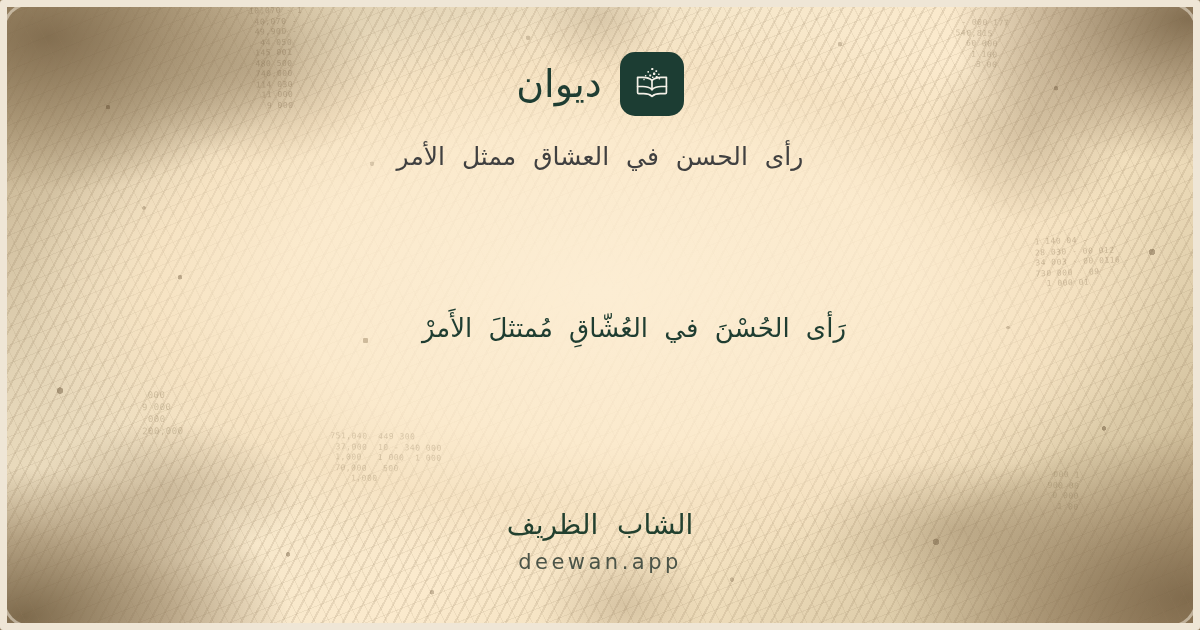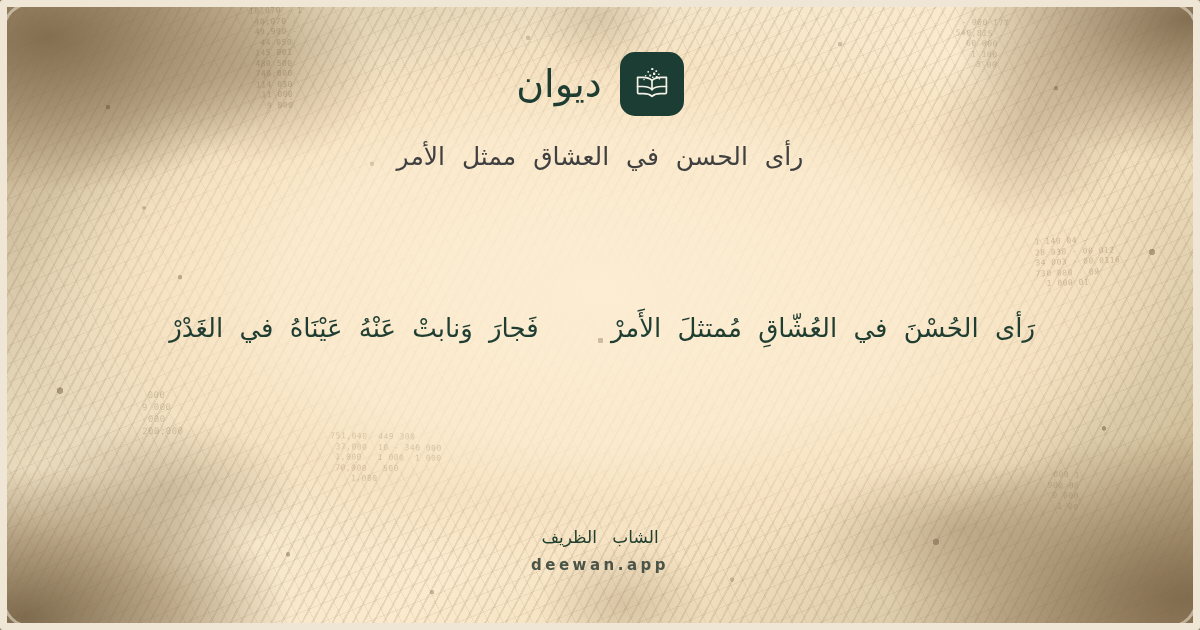--- a/index.html
+++ b/index.html
@@ -156,52 +156,51 @@
     direction:rtl;
   }
   .hemistich{
     font-size:26px;
     color:#1f3d31;
     direction:rtl;
     white-space:nowrap;
     word-spacing:8px;
     line-height:1.35;
   }
-  .hemistich-1{ text-align:left; width:470px; }
+  .hemistich-1{ text-align:right; width:470px; }
   .hemistich-2{ text-align:center; width:470px; }
   .verse-sep{
     width:22px;height:22px;flex:0 0 auto;
     position:relative;
   }
   .verse-sep::after{
     content:"";
     position:absolute;left:50%;top:50%;
     width:5px;height:5px;margin:9px 0 0 -2px;
     border-radius:1px;
     background:rgba(150,128,96,.45);
   }
 
   .footer{
     position:absolute;
     left:0;right:0;bottom:56px;
     display:flex;flex-direction:column;align-items:center;gap:9px;
   }
   .poet{
-    font-size:17px;
+    font-size:28px;
     color:#22402f;
     direction:rtl;
     word-spacing:10px;
     white-space:nowrap;
   }
   .site{
-    font-size:15px;
+    font-size:21px;
     color:#4b5448;
     letter-spacing:3.5px;
     white-space:nowrap;
-    font-weight:bold;
   }
 </style>
 </head>
 <body>
 
 <div class="card">
 
   <div class="paper-base"></div>
   <div class="grunge g1"></div>
   <div class="grunge g2"></div>
@@ -270,21 +269,20 @@
         </svg>
       </div>
       <div class="brand-name">ديوان</div>
     </div>
 
     <div class="poem-title">رأى الحسن في العشاق   ممثل الأمر</div>
 
     <div class="verse-block">
       <div class="hemistich hemistich-1">رَأى الحُسْنَ في العُشّاقِ   مُمتثلَ الأَمرْ</div>
       <div class="verse-sep"></div>
-      <div class="hemistich hemistich-2">فَجارَ   وَنابتْ عَنْهُ   عَيْنَاهُ في الغَدْرْ</div>
     </div>
 
     <div class="footer">
       <div class="poet">الشاب   الظريف</div>
       <div class="site">deewan.app</div>
     </div>
 
   </div>
 
   <div class="frame-inner"></div>

